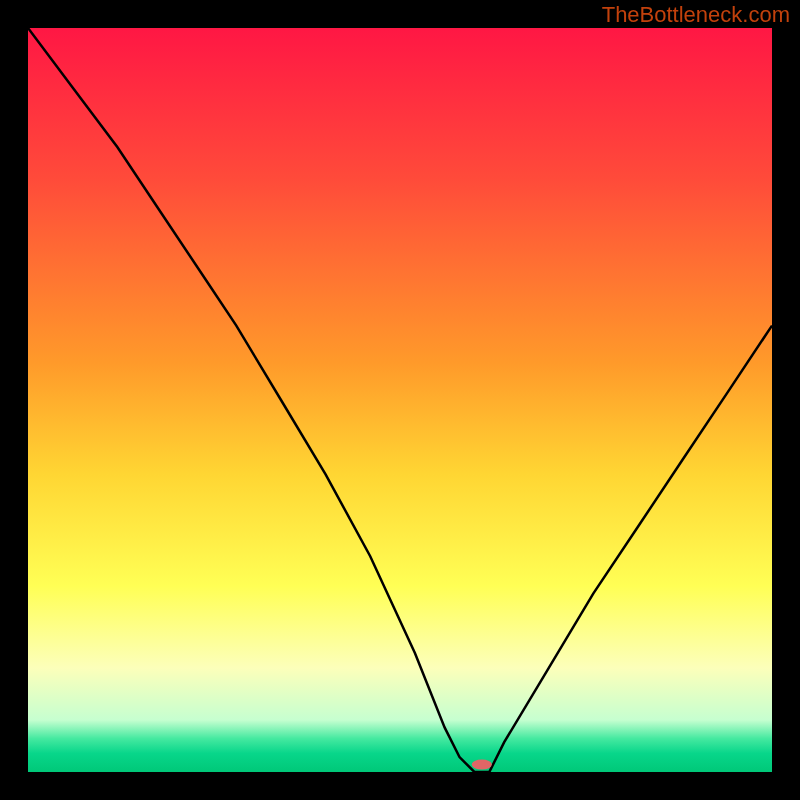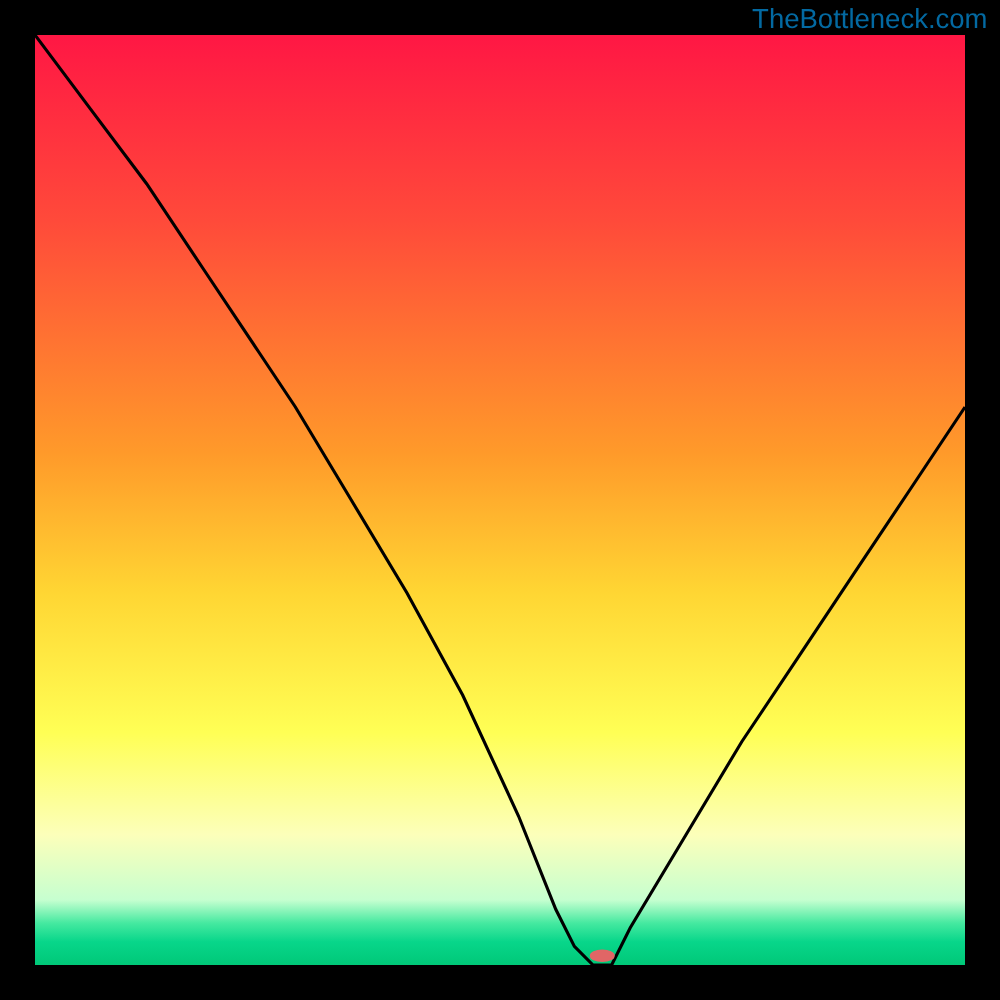--- a/index.html
+++ b/index.html
@@ -13,21 +13,21 @@
   }
   .outer {
     position: absolute;
     inset: 0;
     background: #000;
   }
   .attribution {
     position: absolute;
     top: 2px;
     right: 10px;
-    color: #0369a1;
+    color: #c2410c;
     font-size: 22px;
     font-weight: 500;
     z-index: 10;
   }
   .plot-area {
     position: absolute;
     left: 28px;
     top: 28px;
     width: 744px;
     height: 744px;

